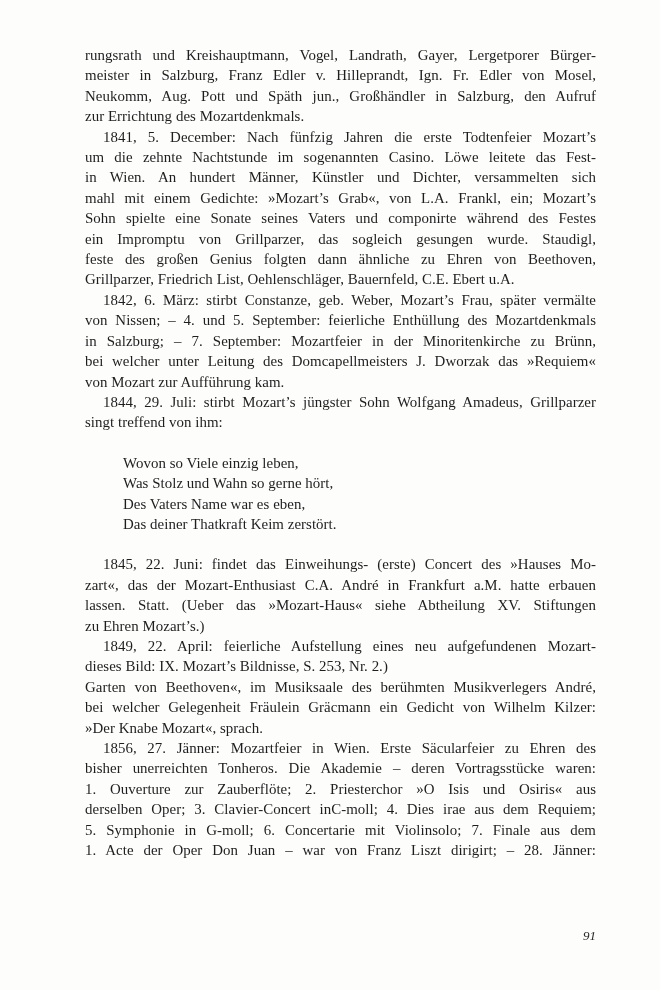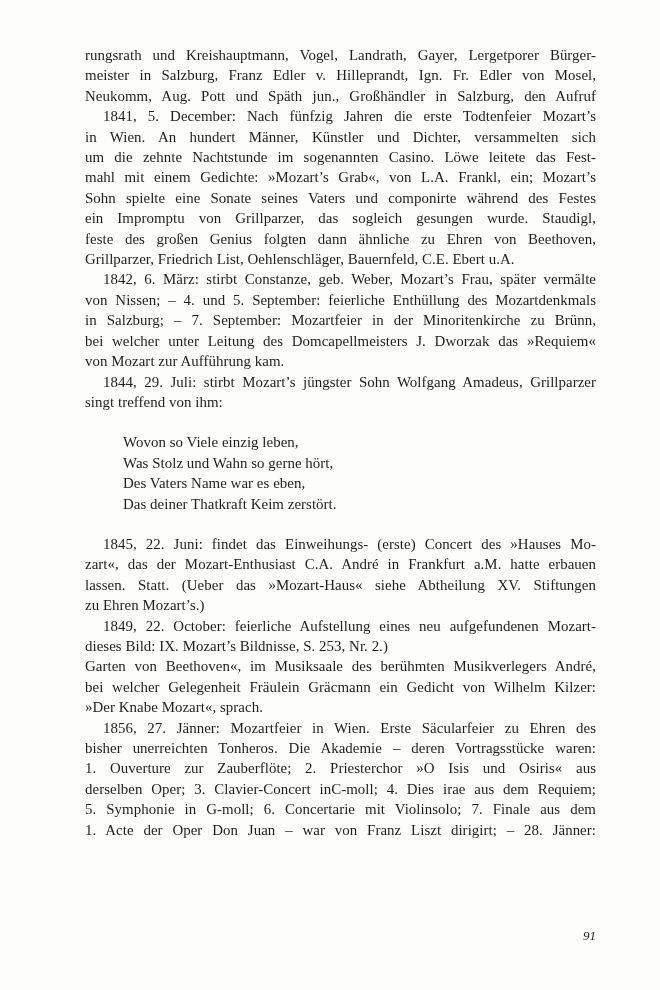--- a/index.html
+++ b/index.html
@@ -41,25 +41,26 @@
 </style>
 </head>
 <body>
 
 <div class="page">
   <div class="page-text">
       <div class="para">
         <div class="line"><span class="rm">rungsrath und Kreishauptmann, </span><span class="it">Vogel</span><span class="rm">, Landrath, </span><span class="it">Gayer, Lergetporer</span><span class="rm"> Bürger-</span></div>
         <div class="line"><span class="rm">meister in Salzburg, Franz Edler v. </span><span class="it">Hilleprandt</span><span class="rm">, Ign. Fr. Edler von </span><span class="it">Mosel,</span></div>
         <div class="line"><span class="it">Neukomm</span><span class="rm">, Aug. </span><span class="it">Pott</span><span class="rm"> und </span><span class="it">Späth</span><span class="rm"> jun., Großhändler in Salzburg, den Aufruf</span></div>
+        <div class="line last"><span class="rm">zur Errichtung des Mozartdenkmals.</span></div>
       </div>
       <div class="para">
         <div class="line indent"><span class="rm">1841, 5. December: Nach fünfzig Jahren die erste Todtenfeier </span><span class="it">Mozart’s</span></div>
+        <div class="line"><span class="rm">um die zehnte Nachtstunde im sogenannten Casino. </span><span class="it">Löwe</span><span class="rm"> leitete das Fest-</span></div>
         <div class="line"><span class="rm">in Wien. An hundert Männer, Künstler und Dichter, versammelten sich</span></div>
-        <div class="line"><span class="rm">um die zehnte Nachtstunde im sogenannten Casino. </span><span class="it">Löwe</span><span class="rm"> leitete das Fest-</span></div>
         <div class="line"><span class="rm">mahl mit einem Gedichte: »Mozart’s Grab«, von L.A. </span><span class="it">Frankl</span><span class="rm">, ein; </span><span class="it">Mozart’s</span></div>
         <div class="line"><span class="rm">Sohn spielte eine Sonate seines Vaters und componirte während des Festes</span></div>
         <div class="line"><span class="rm">ein Impromptu von </span><span class="it">Grillparzer</span><span class="rm">, das sogleich gesungen wurde. </span><span class="it">Staudigl,</span></div>
         <div class="line"><span class="rm">feste des großen Genius folgten dann ähnliche zu Ehren von </span><span class="it">Beethoven,</span></div>
         <div class="line last"><span class="it">Grillparzer</span><span class="rm">, Friedrich </span><span class="it">List</span><span class="rm">, </span><span class="it">Oehlenschläger, Bauernfeld, C.E. Ebert</span><span class="rm"> u.A.</span></div>
       </div>
       <div class="para">
         <div class="line indent"><span class="rm">1842, 6. März: stirbt </span><span class="it">Constanze</span><span class="rm">, geb. </span><span class="it">Weber</span><span class="rm">, </span><span class="it">Mozart’s</span><span class="rm"> Frau, später vermälte</span></div>
         <div class="line"><span class="rm">von </span><span class="it">Nissen</span><span class="rm">; – 4. und 5. September: feierliche Enthüllung des Mozartdenkmals</span></div>
         <div class="line"><span class="rm">in Salzburg; – 7. September: Mozartfeier in der Minoritenkirche zu Brünn,</span></div>
@@ -76,21 +77,21 @@
         <div class="line"><span class="rm">Des Vaters Name war es eben,</span></div>
         <div class="line"><span class="rm">Das deiner Thatkraft Keim zerstört.</span></div>
       </div>
       <div class="para">
         <div class="line indent"><span class="rm">1845, 22. Juni: findet das Einweihungs- (erste) Concert des »Hauses Mo-</span></div>
         <div class="line"><span class="rm">zart«, das der Mozart-Enthusiast C.A. </span><span class="it">André</span><span class="rm"> in Frankfurt a.M. hatte erbauen</span></div>
         <div class="line"><span class="rm">lassen. Statt. (Ueber das »Mozart-Haus« siehe Abtheilung XV. </span><span class="it">Stiftungen</span></div>
         <div class="line last"><span class="it">zu Ehren Mozart’s.</span><span class="rm">)</span></div>
       </div>
       <div class="para">
-        <div class="line indent"><span class="rm">1849, 22. October: feierliche Aufstellung eines neu aufgefundenen Mozart-</span></div>
+        <div class="line indent"><span class="rm">1849, 22. April: feierliche Aufstellung eines neu aufgefundenen Mozart-</span></div>
         <div class="line last"><span class="rm">dieses Bild: IX. </span><span class="it">Mozart’s Bildnisse</span><span class="rm">, S. 253, Nr. 2.)</span></div>
       </div>
       <div class="para">
         <div class="line"><span class="rm">Garten von Beethoven«, im Musiksaale des berühmten Musikverlegers </span><span class="it">André</span><span class="rm">,</span></div>
         <div class="line"><span class="rm">bei welcher Gelegenheit Fräulein </span><span class="it">Gräcmann</span><span class="rm"> ein Gedicht von Wilhelm </span><span class="it">Kilzer</span><span class="rm">:</span></div>
         <div class="line last"><span class="rm">»Der Knabe </span><span class="it">Mozart</span><span class="rm">«, sprach.</span></div>
       </div>
       <div class="para">
         <div class="line indent"><span class="rm">1856, 27. Jänner: Mozartfeier in Wien. Erste Säcularfeier zu Ehren des</span></div>
         <div class="line"><span class="rm">bisher unerreichten Tonheros. Die Akademie – deren Vortragsstücke waren:</span></div>

